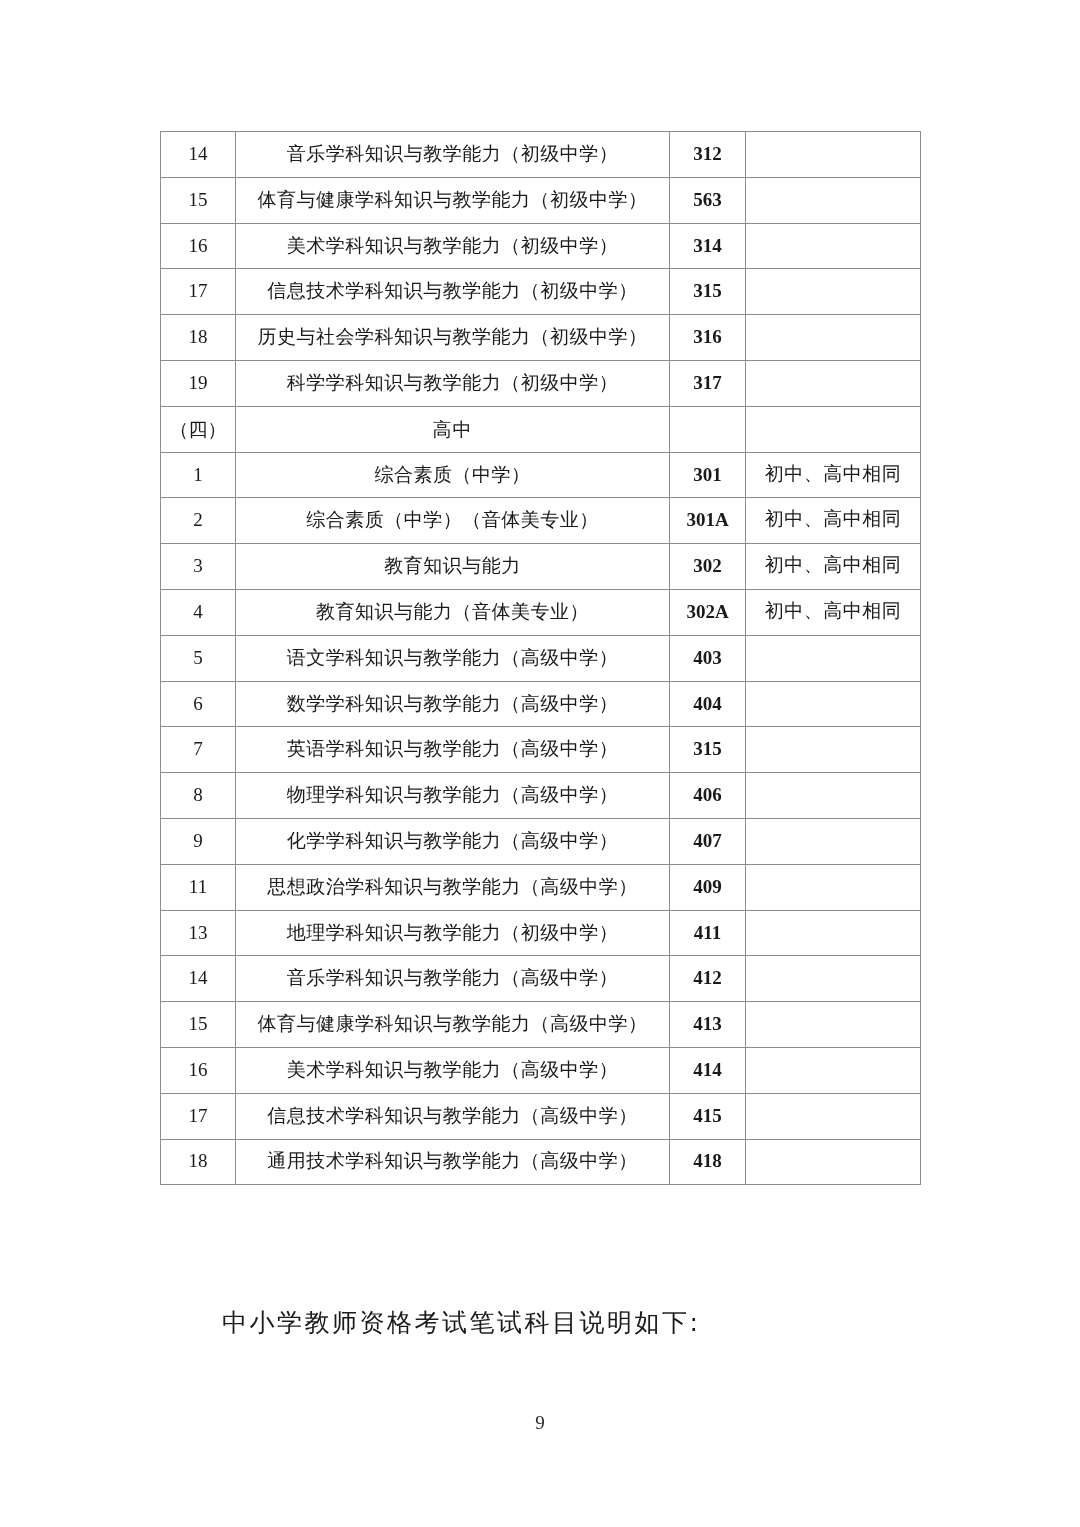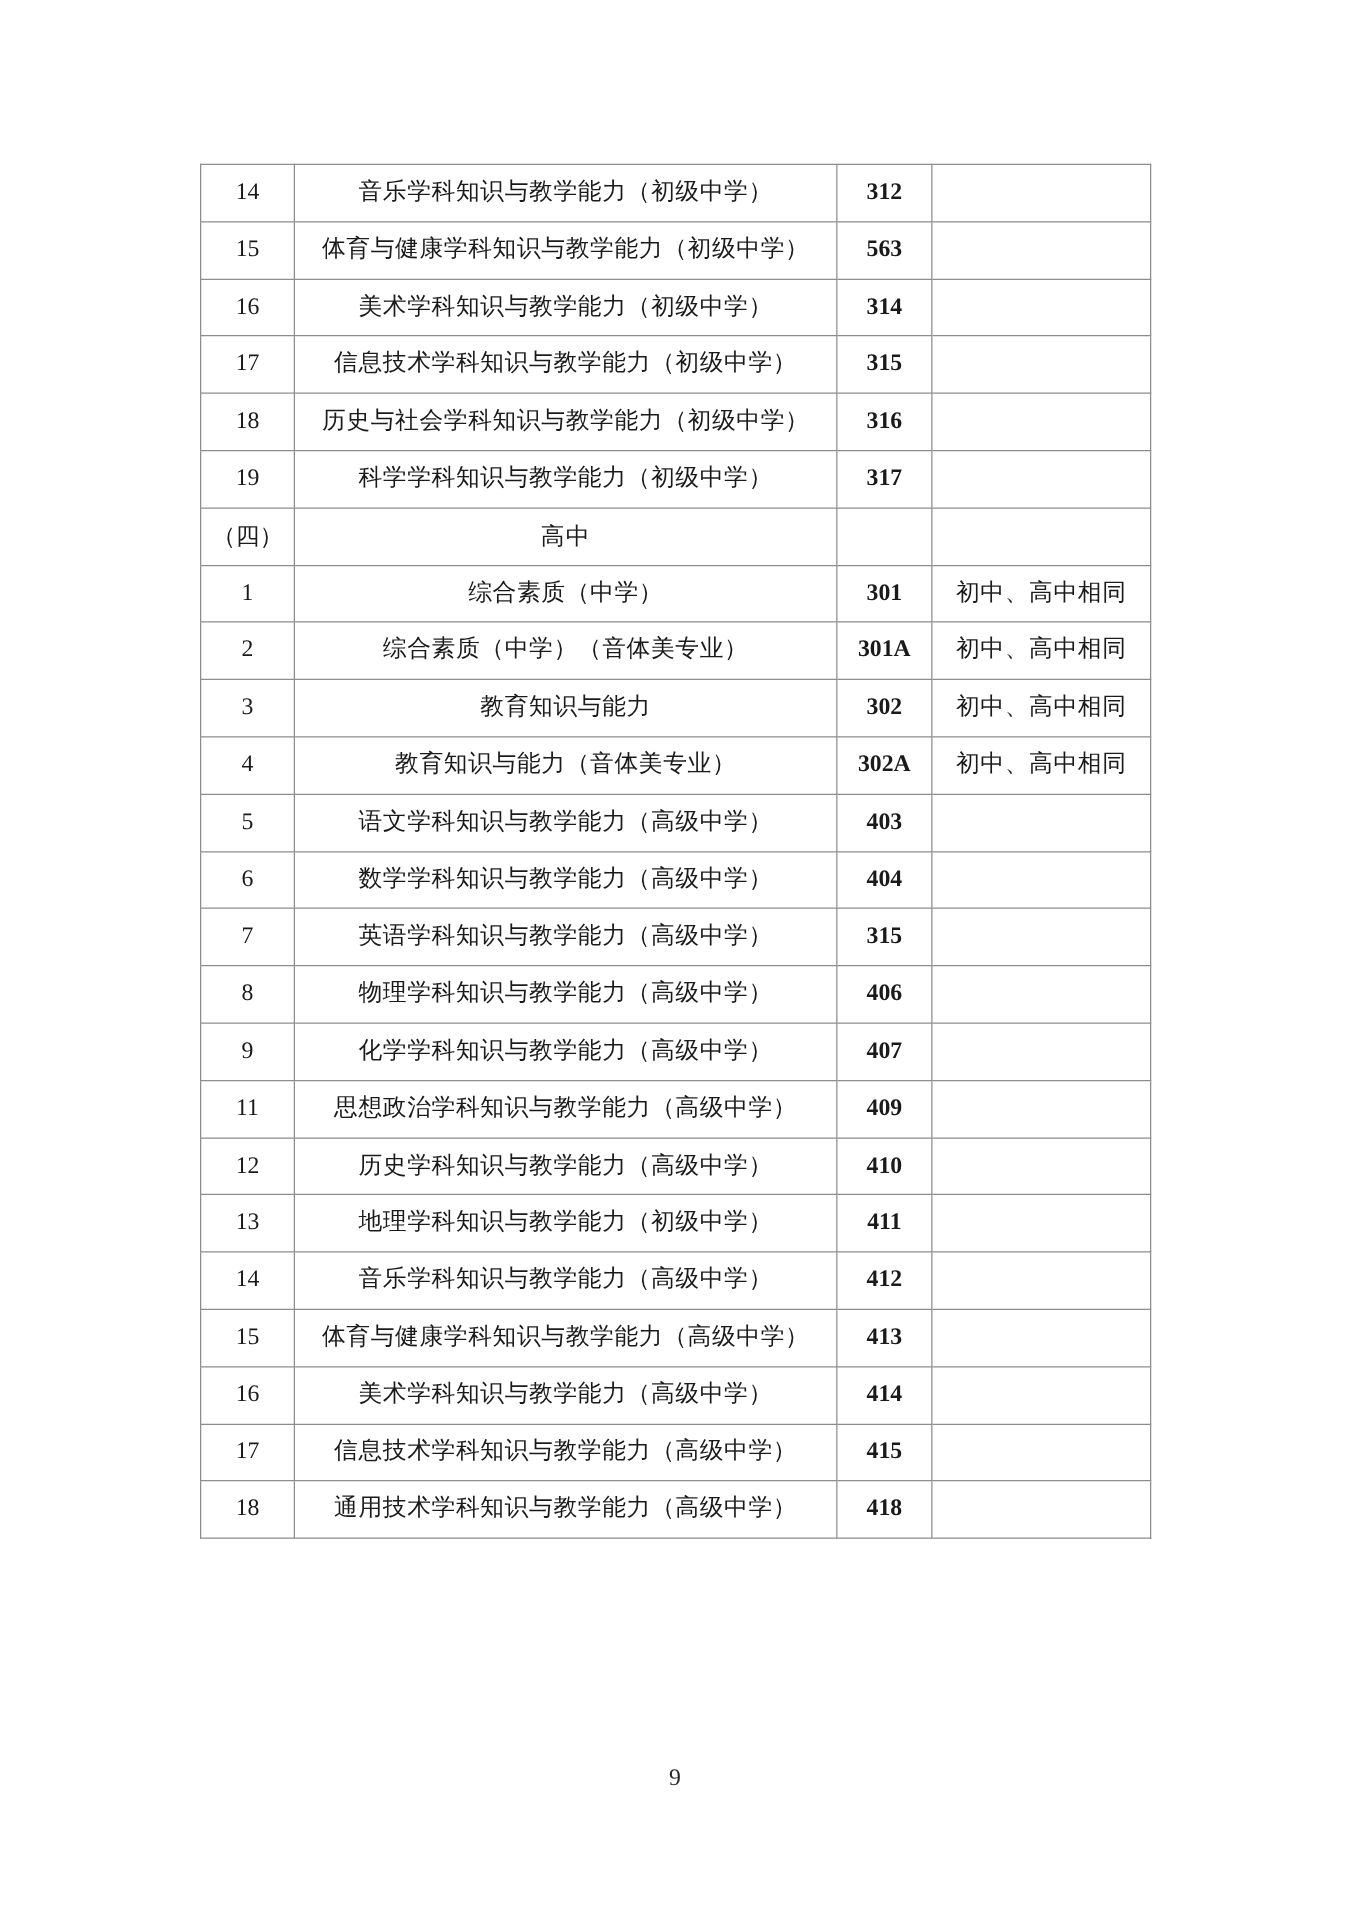--- a/index.html
+++ b/index.html
@@ -215,26 +215,20 @@
           <td class="cell-code">407</td>
           <td class="cell-note"></td>
         </tr>
         <tr>
           <td class="cell-no">11</td>
           <td class="cell-name">思想政治学科知识与教学能力（高级中学）</td>
           <td class="cell-code">409</td>
           <td class="cell-note"></td>
         </tr>
         <tr>
-          <td class="cell-no">12</td>
-          <td class="cell-name">历史学科知识与教学能力（高级中学）</td>
-          <td class="cell-code">410</td>
-          <td class="cell-note"></td>
-        </tr>
-        <tr>
           <td class="cell-no">13</td>
           <td class="cell-name">地理学科知识与教学能力（初级中学）</td>
           <td class="cell-code">411</td>
           <td class="cell-note"></td>
         </tr>
         <tr>
           <td class="cell-no">14</td>
           <td class="cell-name">音乐学科知识与教学能力（高级中学）</td>
           <td class="cell-code">412</td>
           <td class="cell-note"></td>
@@ -259,16 +253,17 @@
         </tr>
         <tr>
           <td class="cell-no">18</td>
           <td class="cell-name">通用技术学科知识与教学能力（高级中学）</td>
           <td class="cell-code">418</td>
           <td class="cell-note"></td>
         </tr>
       </tbody>
   </table>
 
+  <div class="caption">中小学教师资格考试笔试科目说明如下:</div>
 
   <div class="page-number">9</div>
 
 </div>
 
 </body></html>

